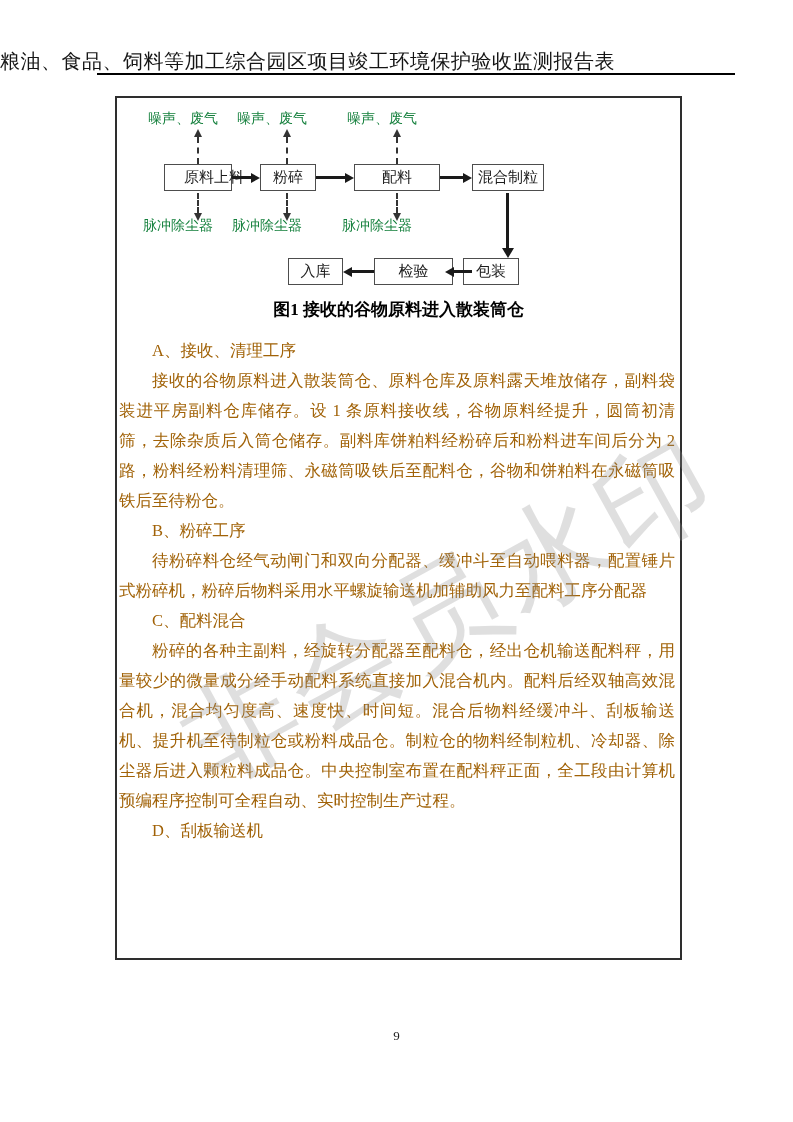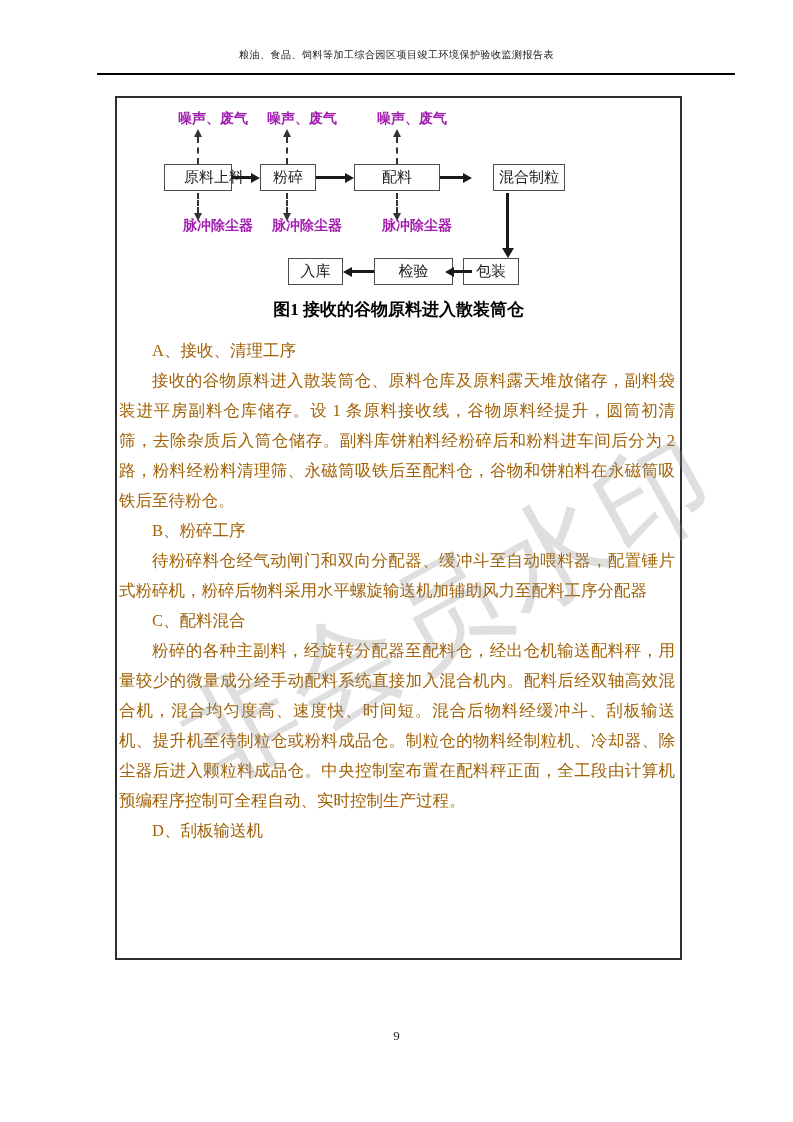--- a/index.html
+++ b/index.html
@@ -4,33 +4,33 @@
 <style>
   * { margin:0; padding:0; box-sizing:border-box; }
   html,body { background:#e8e8e8; }
   .page {
     position:relative; width:793px; height:1122px; margin:0 auto;
     background:#ffffff; overflow:hidden; color:#111;
     font-family:"Liberation Serif","DejaVu Serif",serif;
   }
   .header-title {
     position:absolute; top:48px; left:0; width:100%;
-    text-align:center; font-size:10px; color:#151515; letter-spacing:0.5px;
+    font-size:20px; color:#151515; letter-spacing:0.5px;
   }
   .header-rule {
     position:absolute; top:73px; left:97px; width:638px; height:2px; background:#000;
   }
   .content-box {
     position:absolute; left:115px; top:96px; width:567px; height:864px;
     border:2px solid #2e2e2e; background:transparent; z-index:1;
   }
   
   .diagram { position:absolute; left:115px; top:96px; width:567px; height:238px; z-index:1; }
   .flow-label {
-    position:absolute; height:18px; text-align:right; font-size:14px; color:#a21caf; white-space:nowrap;font-weight:bold;
+    position:absolute; height:18px; text-align:left; font-size:14px; color:#15803d; white-space:nowrap;
   }
   .flow-box {
     position:absolute; height:27px; border:1.5px solid #4d4d4d; background:#fff;
     display:flex; align-items:center; justify-content:center;
     font-size:15px; color:#1c1c1c; white-space:nowrap;
   }
   .dash-line-v { position:absolute; width:0; border-left:2px dashed #333; }
   .tri-up {
     position:absolute; width:0; height:0;
     border-left:4px solid transparent; border-right:4px solid transparent;
@@ -105,21 +105,21 @@
     <div class="tri-up" style="left:79px;  top:33px;"></div>
     <div class="dash-line-v" style="left:82px;  top:41px; height:27px;"></div>
     <div class="tri-up" style="left:168px; top:33px;"></div>
     <div class="dash-line-v" style="left:171px; top:41px; height:27px;"></div>
     <div class="tri-up" style="left:278px; top:33px;"></div>
     <div class="dash-line-v" style="left:281px; top:41px; height:27px;"></div>
 
     <div class="flow-box" style="left:49px;  top:68px; width:68px;padding-left:32px;">原料上料</div>
     <div class="flow-box" style="left:145px; top:68px; width:56px;">粉碎</div>
     <div class="flow-box" style="left:239px; top:68px; width:86px;">配料</div>
-    <div class="flow-box" style="left:378px; top:68px; width:72px;">混合制粒</div>
+    <div class="flow-box" style="left:357px; top:68px; width:72px;">混合制粒</div>
 
     <div class="h-line" style="left:117px; top:80px; width:19px;"></div>
     <div class="tri-right" style="left:136px; top:76.5px;"></div>
     <div class="h-line" style="left:201px; top:80px; width:29px;"></div>
     <div class="tri-right" style="left:230px; top:76.5px;"></div>
     <div class="h-line" style="left:325px; top:80px; width:23px;"></div>
     <div class="tri-right" style="left:348px; top:76.5px;"></div>
 
     <div class="dash-line-v" style="left:82px;  top:97px; height:20px;"></div>
     <div class="tri-down" style="left:79px;  top:117px;"></div>

